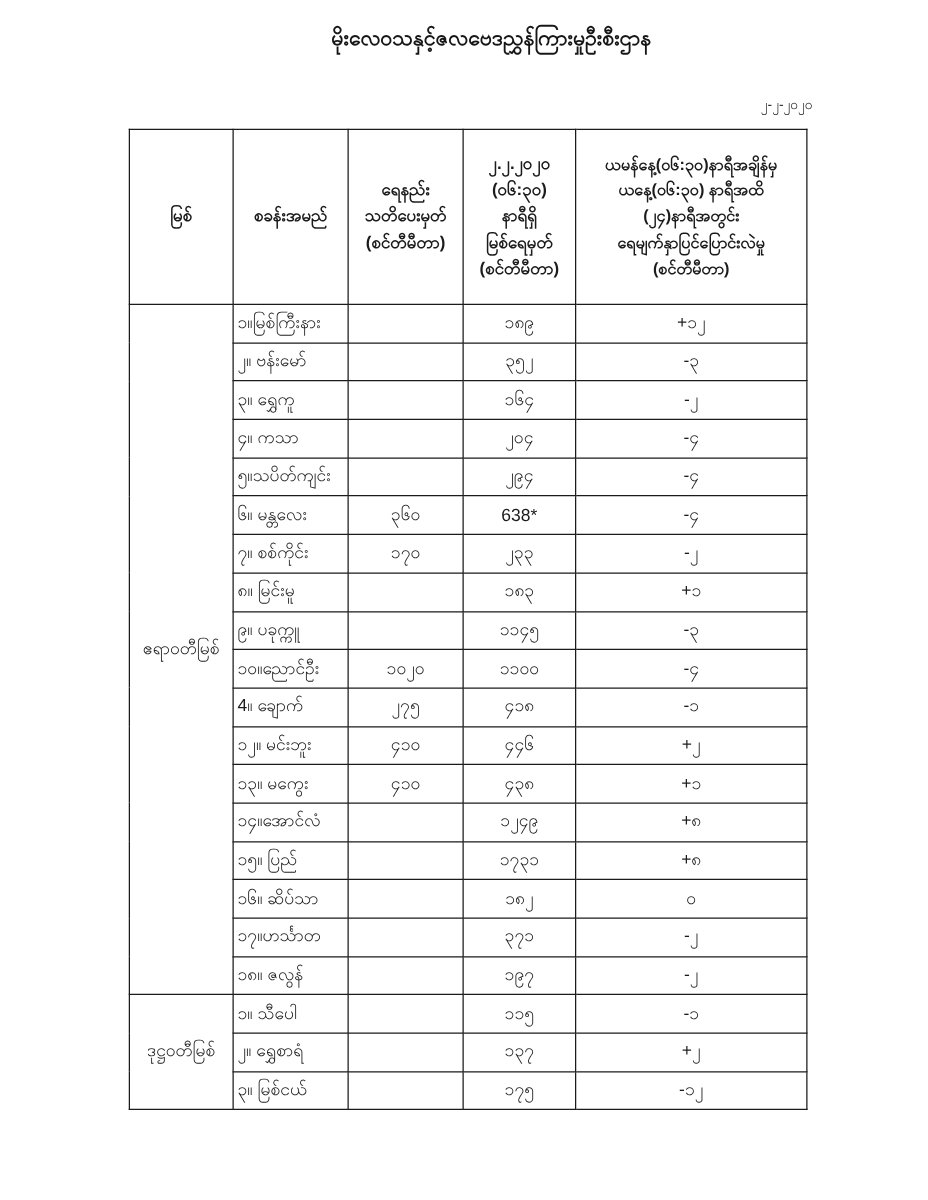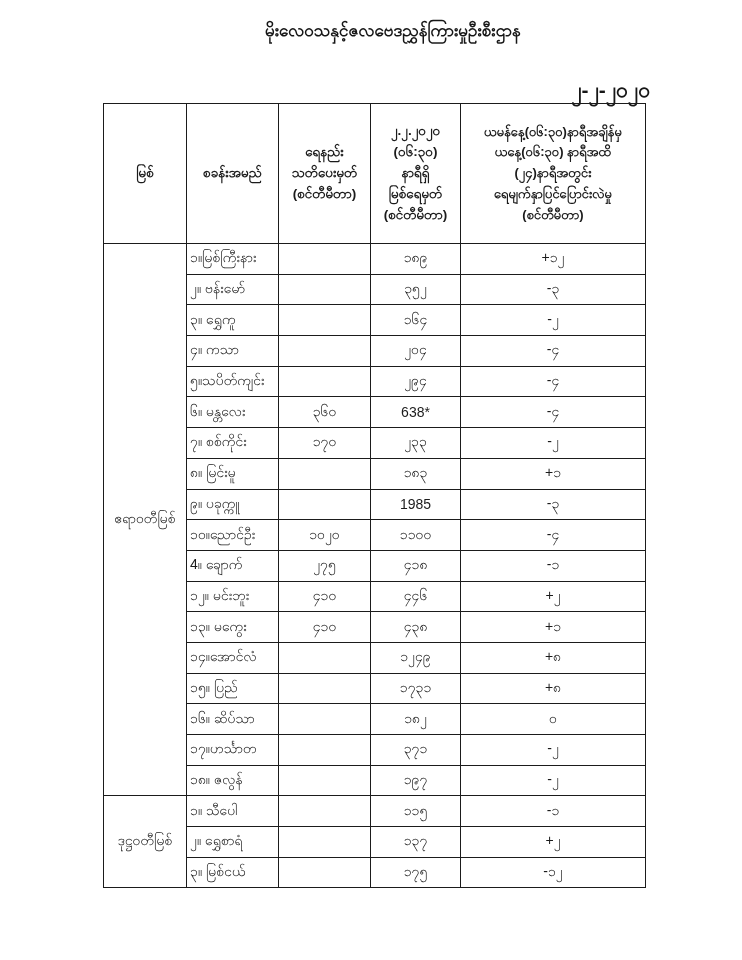--- a/index.html
+++ b/index.html
@@ -23,22 +23,22 @@
   .title-line {
     font-size: 17px;
     font-weight: bold;
     line-height: 29px;
     color: #161616;
     margin-left: 44px;
   }
   .date-line {
     position: absolute;
     top: 76px; right: 92px;
-    font-size: 21px;
-    font-weight: bold;
+    font-size: 11px;
+    font-weight: normal;
     color: #161616;
   }
   table.report {
     position: absolute;
     top: 103px; left: 103px;
     width: 542px;
     border-collapse: collapse;
     table-layout: fixed;
   }
   table.report th, table.report td {
@@ -157,21 +157,21 @@
         </tr>
         <tr>
           <td class="station-cell">၈။ မြင်းမူ</td>
           <td class="num-cell"></td>
           <td class="num-cell">၁၈၃</td>
           <td class="num-cell">+၁</td>
         </tr>
         <tr>
           <td class="station-cell">၉။ ပခုက္ကူ</td>
           <td class="num-cell"></td>
-          <td class="num-cell">1985</td>
+          <td class="num-cell">၁၁၄၅</td>
           <td class="num-cell">-၃</td>
         </tr>
         <tr>
           <td class="station-cell">၁၀။ညောင်ဦး</td>
           <td class="num-cell">၁၀၂၀</td>
           <td class="num-cell">၁၁၀၀</td>
           <td class="num-cell">-၄</td>
         </tr>
         <tr>
           <td class="station-cell">4။ ချောက်</td>

